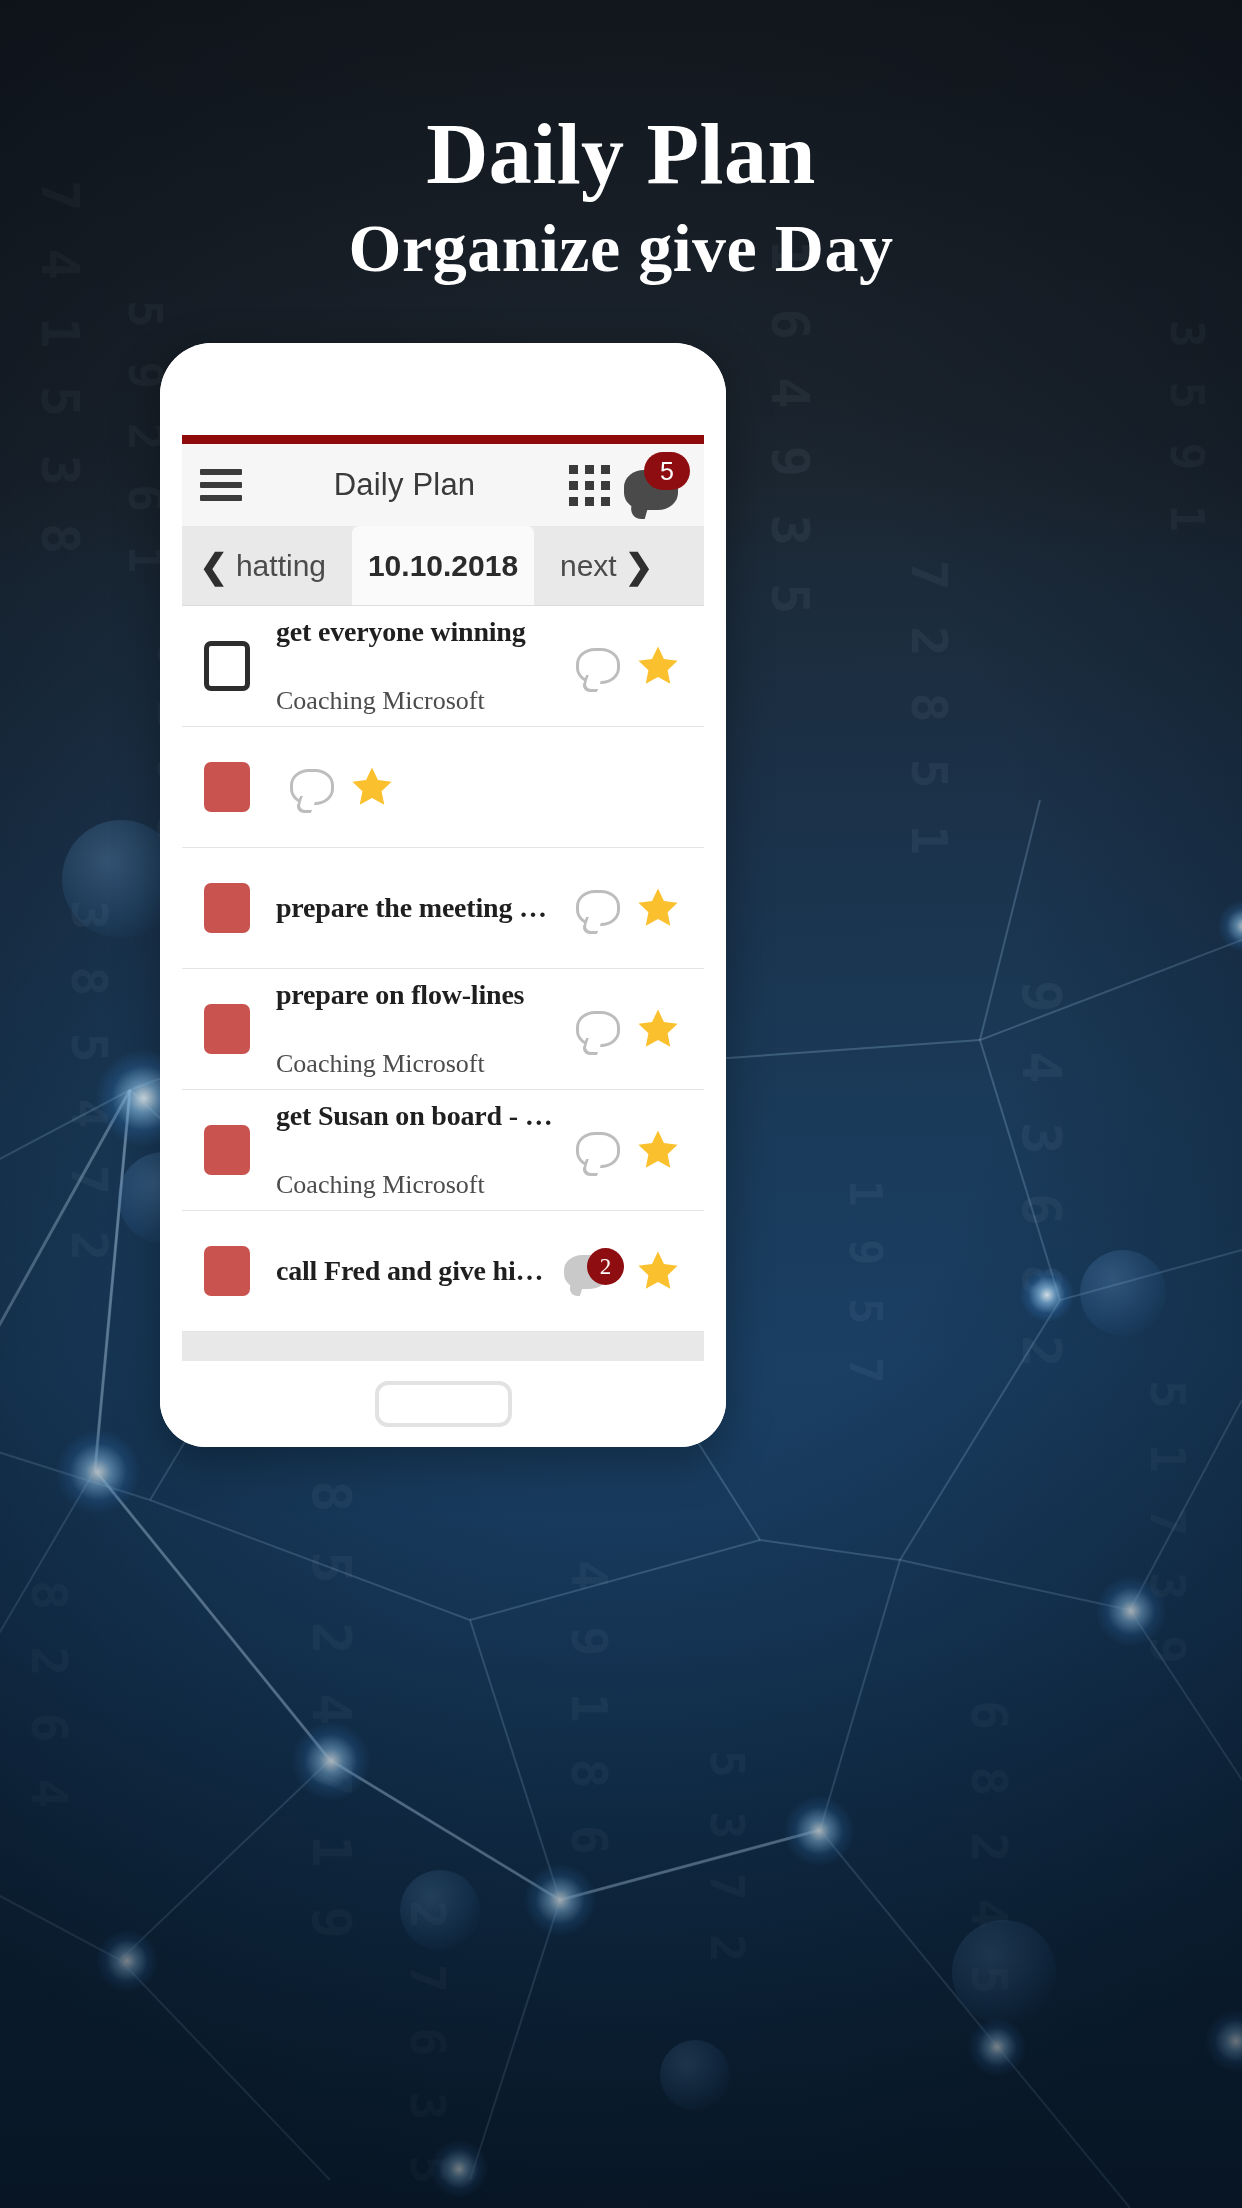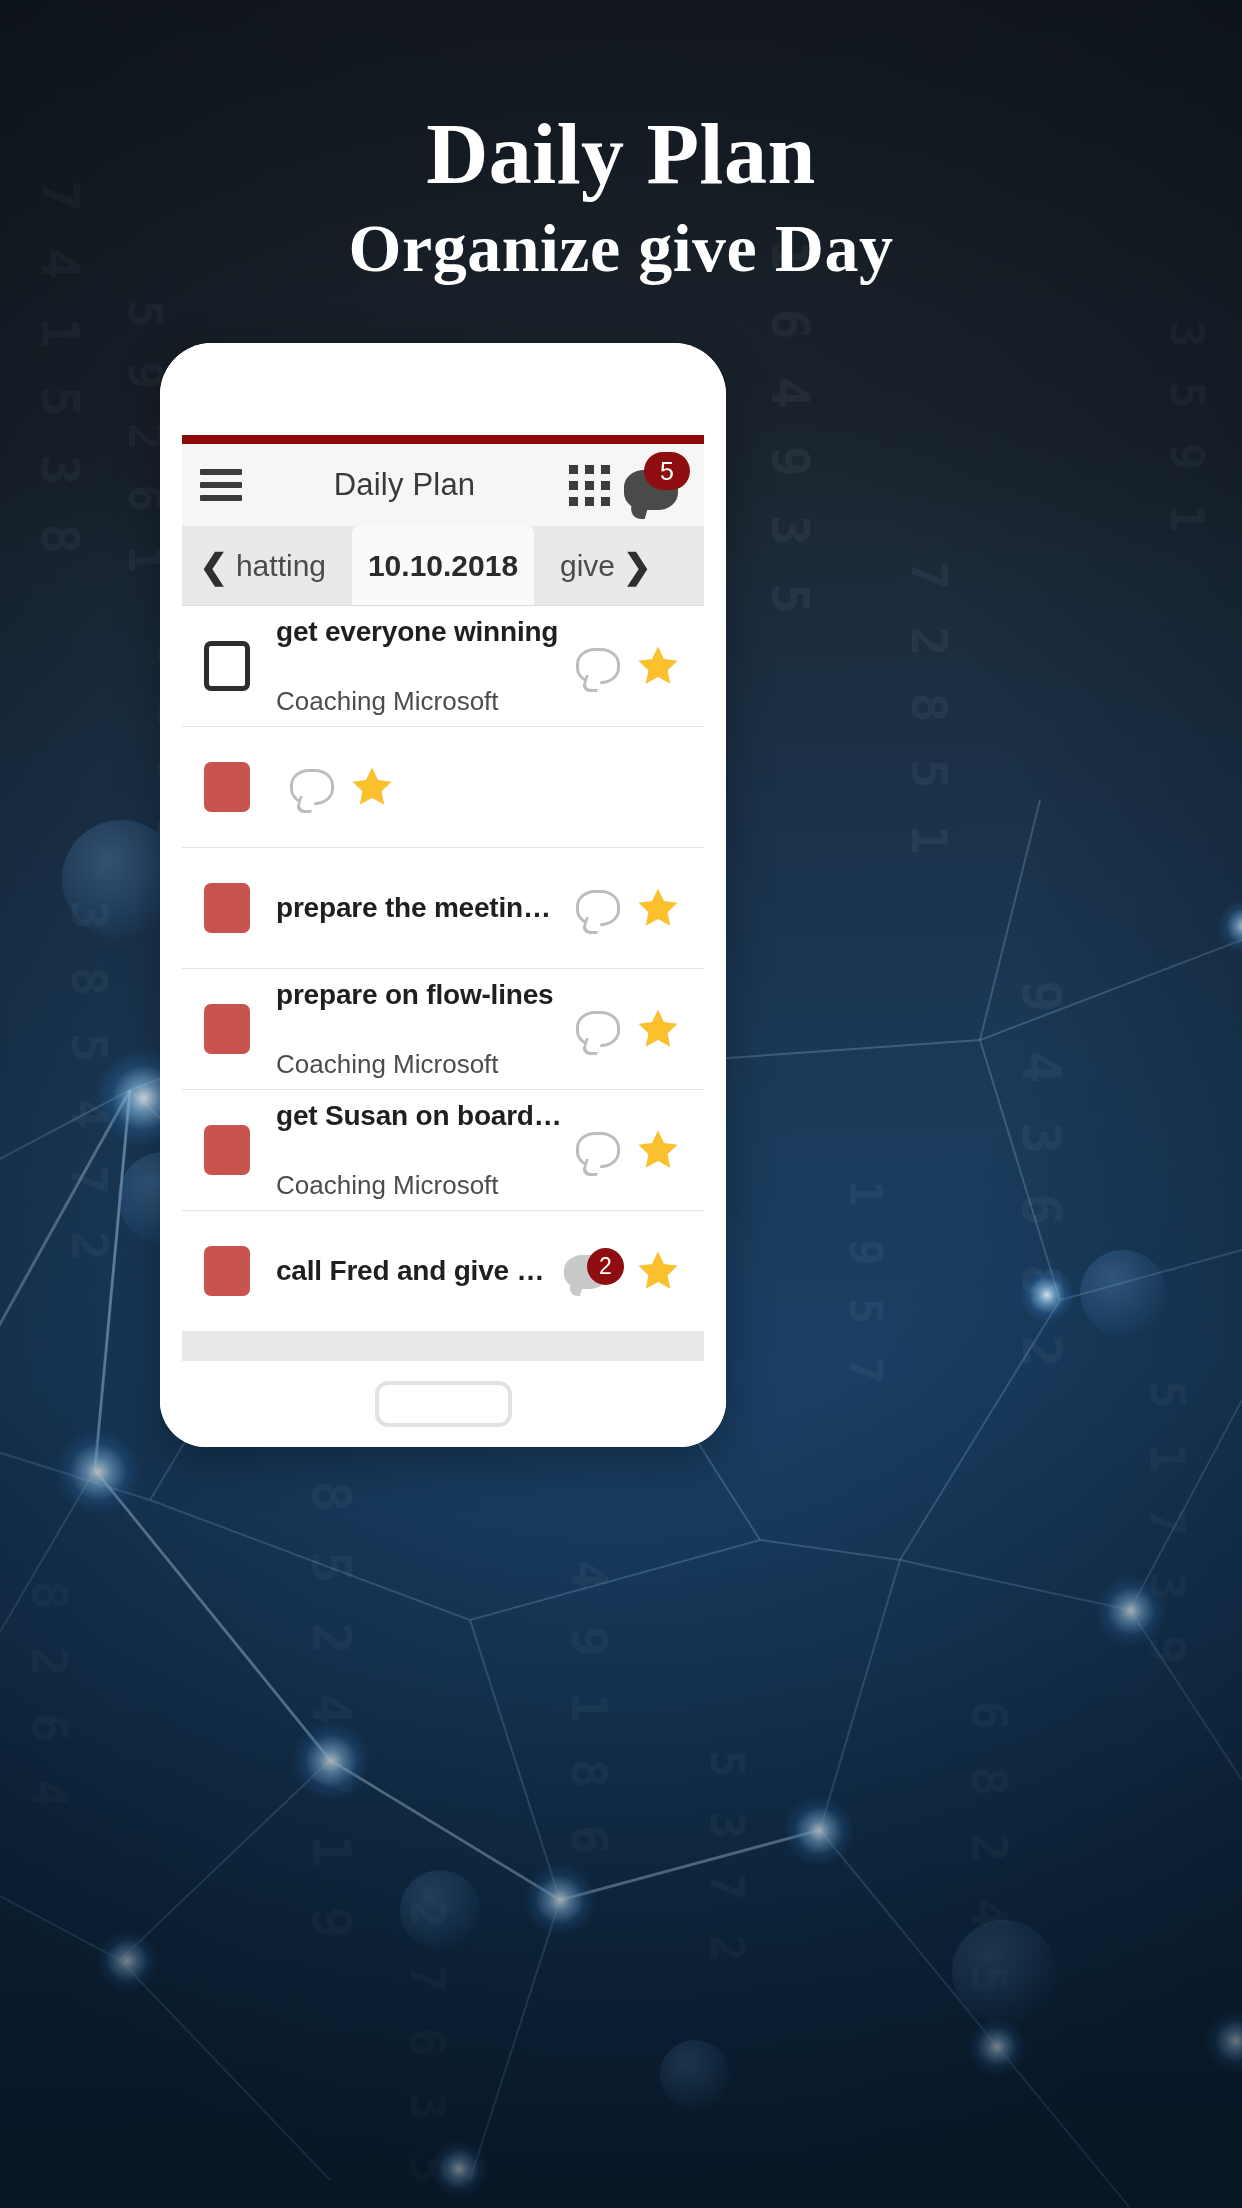--- a/index.html
+++ b/index.html
@@ -158,21 +158,21 @@
   .chev{ font-size:34px; font-weight:700; color:#2f2f2f; line-height:1; }
   .datecard{
     width:182px; background:#fafafa;
     display:flex; align-items:center; justify-content:center;
     font-size:30px; font-weight:700; color:#2b2b2b;
     border-radius:7px 7px 0 0;
     cursor:pointer;
   }
 
   
-  .list{ background:#be185d; }
+  .list{ background:#be185d;font-family:Liberation Serif, serif; }
   .row{
     display:flex; align-items:center;
     padding:0 22px 0 22px;
     height:121px;
     border-bottom:1px solid #e4e4e4;
     background:#fff;
   }
   .row.two-line{ height:121px; }
   .chk{
     width:46px; height:50px; flex:0 0 46px;
@@ -350,21 +350,21 @@
       </div>
     </div>
 
     <div class="datebar">
       <div class="dnav prev">
         <span class="chev">❮</span>
         <span>hatting</span>
       </div>
       <div class="datecard">10.10.2018</div>
       <div class="dnav next">
-        <span>give</span>
+        <span>next</span>
         <span class="chev">❯</span>
       </div>
     </div>
 
     <div class="list" id="task-list">
         <div class="row two-line">
           <div class="chk empty"></div>
           <div class="texts">
             <div class="t-title">get everyone winning</div>
             <div class="t-sub">Coaching Microsoft</div>

